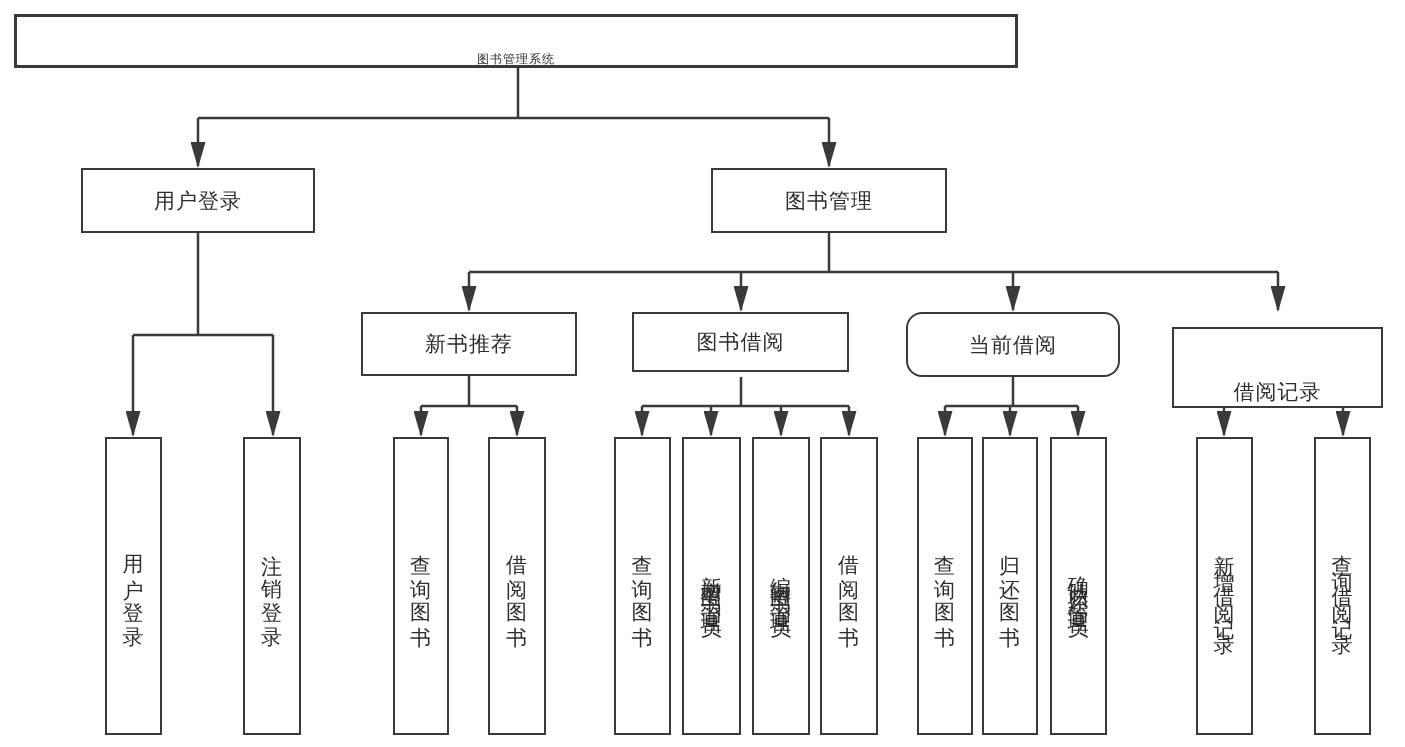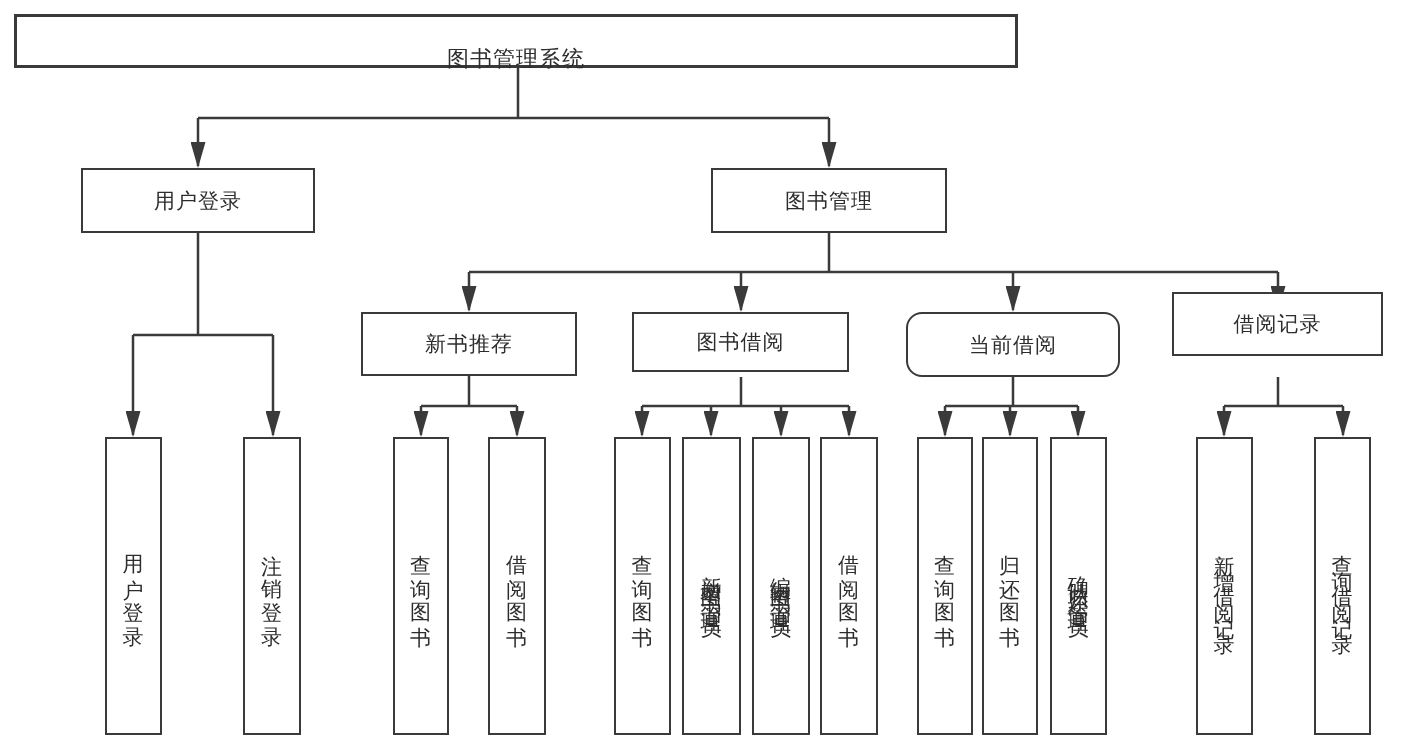--- a/index.html
+++ b/index.html
@@ -24,21 +24,21 @@
     position:absolute;
     box-sizing:border-box;
     border:2.5px solid var(--line);
     background:#fff;
     display:flex;align-items:center;justify-content:center;
     text-align:center;
     z-index:2;
   }
   .node.title{border-width:3px;}
   .node.h span{font-size:21px;letter-spacing:1px;}
-  .node.title span{font-size:22px;letter-spacing:1px;margin-top:36px;}
+  .node.title span{font-size:12px;letter-spacing:1px;margin-top:36px;}
   .node.v span{
     writing-mode:vertical-rl;
     text-orientation:mixed;
     font-size:21px;
     line-height:1;
   }
   .node.v.spread span{letter-spacing:24px;}
   .node.v.medium span{letter-spacing:16px;}
   .node.v.tight span{letter-spacing:6px;}
   .watermark{
@@ -110,21 +110,21 @@
 
   <div class="node h" style="left:361px;top:312px;width:216px;height:64px;">
     <span>新书推荐</span>
   </div>
   <div class="node h" style="left:632px;top:312px;width:217px;height:60px;">
     <span>图书借阅</span>
   </div>
   <div class="node h" style="left:906px;top:312px;width:214px;height:65px;border-radius:16px;">
     <span>当前借阅</span>
   </div>
-  <div class="node h" style="left:1172px;top:292px;width:211px;height:64px;">
+  <div class="node h" style="left:1172px;top:327px;width:211px;height:81px;align-items:flex-end;">
     <span>借阅记录</span>
   </div>
 
   <div class="node v spread" style="left:105px;top:437px;width:57px;height:298px;">
     <span>用户登录</span>
   </div>
   <div class="node v spread" style="left:243px;top:437px;width:58px;height:298px;">
     <span>注销登录</span>
   </div>
 

